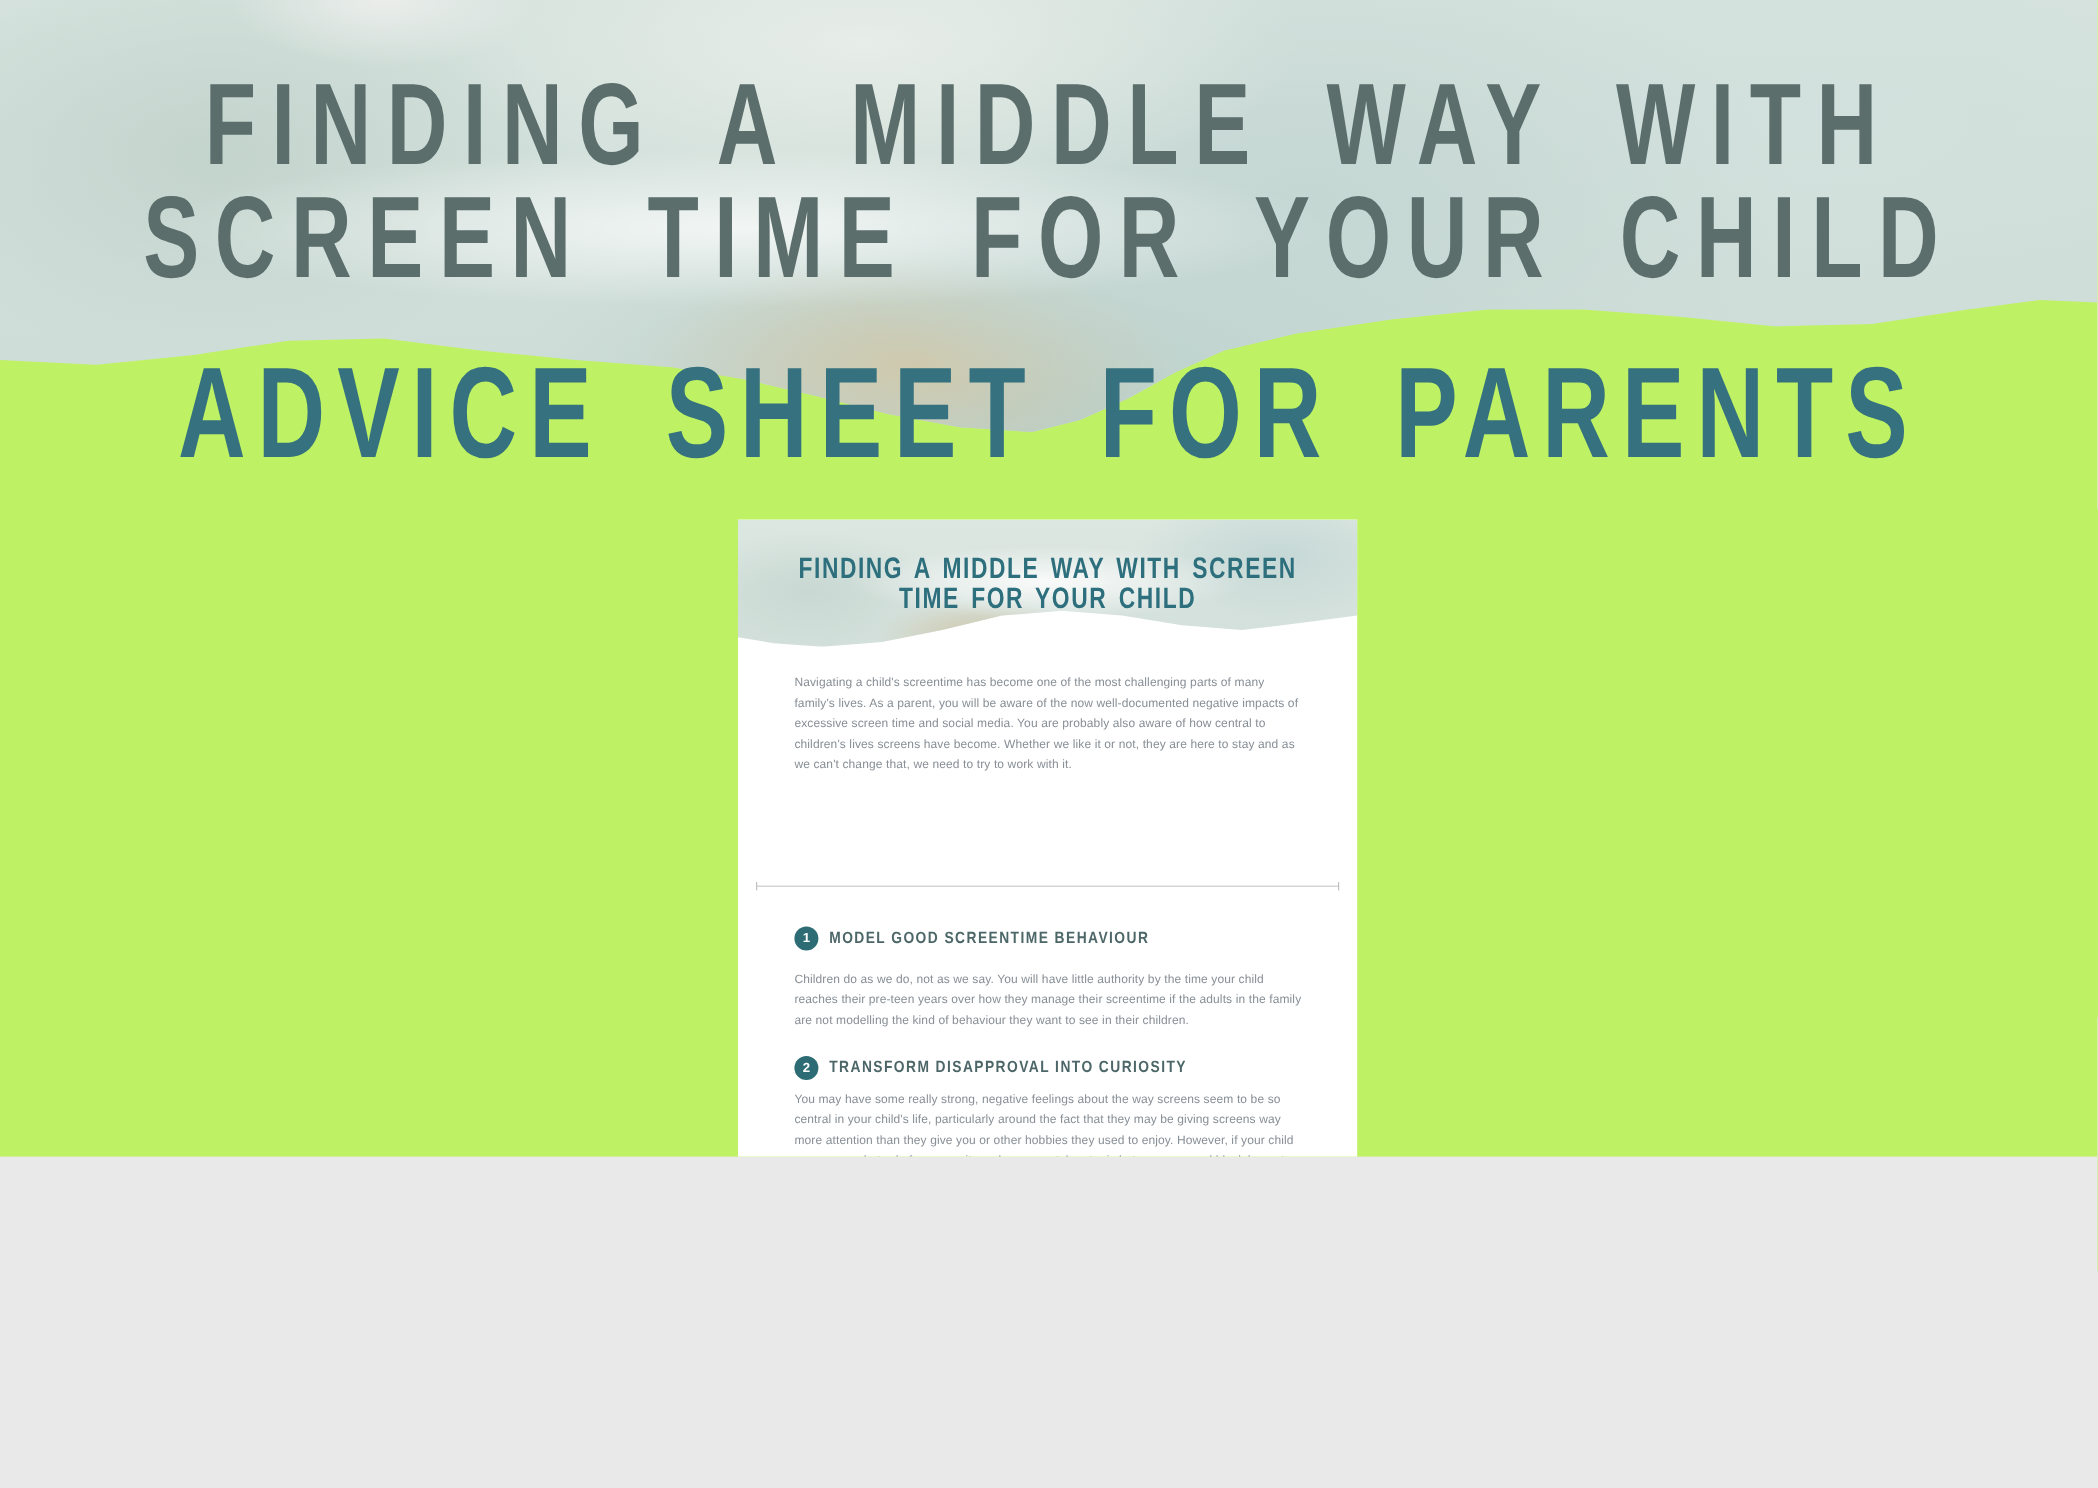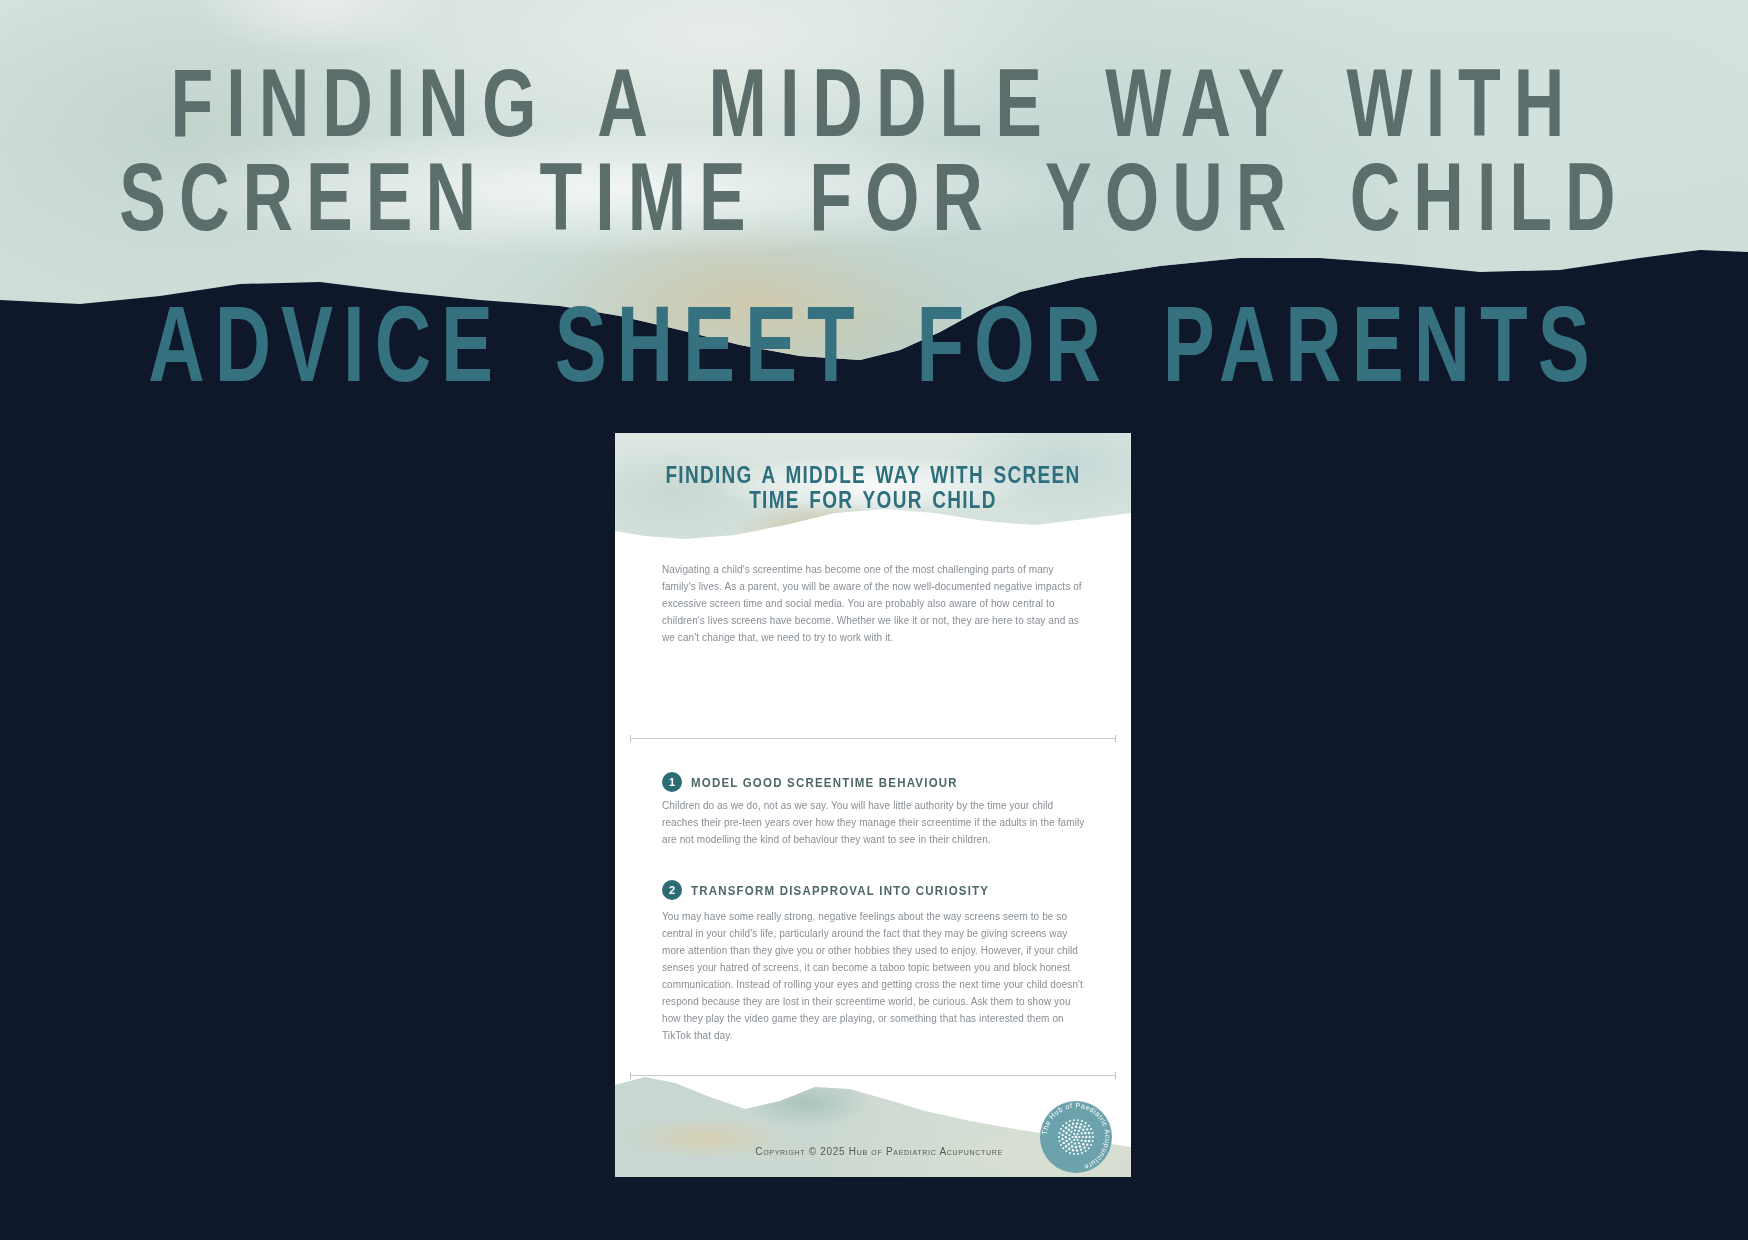--- a/index.html
+++ b/index.html
@@ -1,19 +1,19 @@
 <!DOCTYPE html>
 <html><head>
 <meta charset="utf-8">
 <style>
   html,body{margin:0;padding:0;background:#e9e9ea;}
   *{box-sizing:border-box;}
   .canvas{
-    position:relative;width:1748px;height:1240px;overflow:hidden;
-    background:#0f172a;font-family:"Liberation Sans",sans-serif;margin:0 auto;
+    position:relative;width:1748px;height:964px;overflow:hidden;
+    background:#bef264;font-family:"Liberation Sans",sans-serif;margin:0 auto;
   }
 
   
   .banner{
     position:absolute;left:0;top:0;width:1748px;height:370px;z-index:0;
     background:
       radial-gradient(ellipse 700px 95px at 620px 190px, rgba(255,255,255,.72), rgba(255,255,255,0) 70%),
       radial-gradient(ellipse 170px 75px at 320px 0px, rgba(236,238,236,.95), rgba(236,238,236,0) 75%),
       radial-gradient(ellipse 420px 240px at 180px 130px, #c3d4cd 0%, rgba(195,212,205,0) 70%),
       radial-gradient(ellipse 520px 190px at 720px 35px, #e7ede8 0%, rgba(231,237,232,0) 70%),
@@ -128,21 +128,21 @@
 
     <div class="body-text" style="top:128px;">Navigating a child's screentime has become one of the most challenging parts of many family's lives. As a parent, you will be aware of the now well-documented negative impacts of excessive screen time and social media. You are probably also aware of how central to children's lives screens have become. Whether we like it or not, they are here to stay and as we can't change that, we need to try to work with it.</div>
 
 
     <div class="divider" style="top:305px;"></div>
 
     <div class="section-heading" style="top:339px;">
       <div class="num-circle">1</div>
       <div class="section-label">MODEL GOOD SCREENTIME BEHAVIOUR</div>
     </div>
-    <div class="body-text" style="top:364px;">Children do as we do, not as we say. You will have little authority by the time your child reaches their pre-teen years over how they manage their screentime if the adults in the family are not modelling the kind of behaviour they want to see in their children.</div>
+    <div class="body-text" style="top:375px;">Children do as we do, not as we say. You will have little authority by the time your child reaches their pre-teen years over how they manage their screentime if the adults in the family are not modelling the kind of behaviour they want to see in their children.</div>
 
     <div class="section-heading" style="top:447px;">
       <div class="num-circle">2</div>
       <div class="section-label">TRANSFORM DISAPPROVAL INTO CURIOSITY</div>
     </div>
     <div class="body-text" style="top:475px;">You may have some really strong, negative feelings about the way screens seem to be so central in your child's life, particularly around the fact that they may be giving screens way more attention than they give you or other hobbies they used to enjoy. However, if your child senses your hatred of screens, it can become a taboo topic between you and block honest communication. Instead of rolling your eyes and getting cross the next time your child doesn't respond because they are lost in their screentime world, be curious. Ask them to show you how they play the video game they are playing, or something that has interested them on TikTok that day.</div>
 
     <div class="divider" style="top:642px;"></div>
 
     <div class="page-footer"></div>

